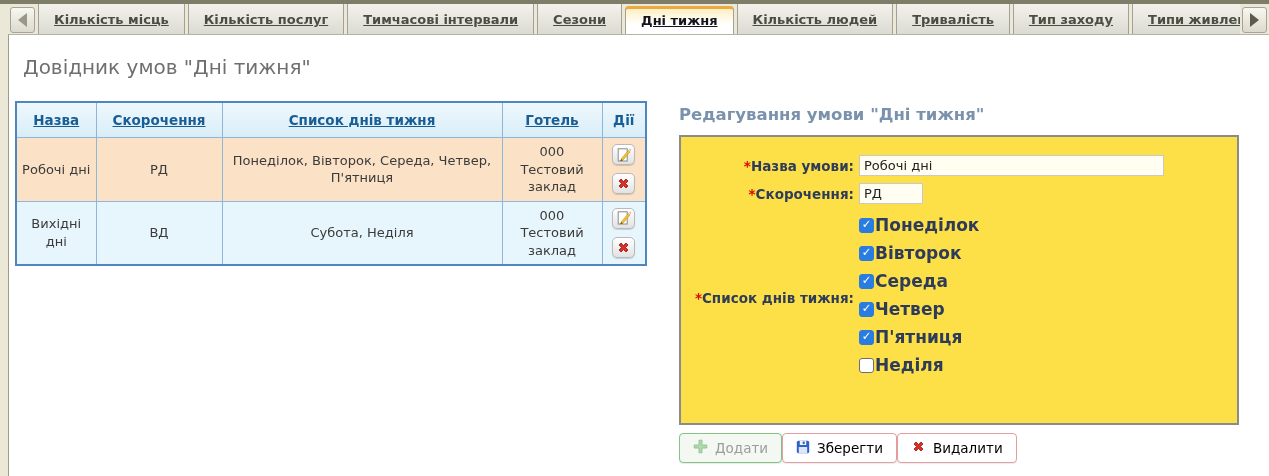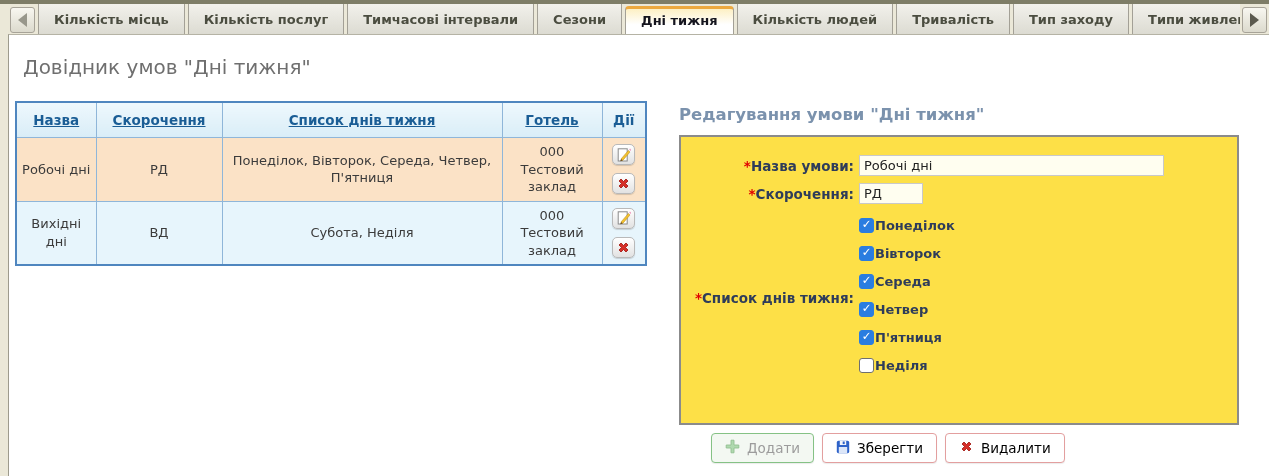--- a/index.html
+++ b/index.html
@@ -25,21 +25,21 @@
   .tri-right { width:0; height:0; border-top:7px solid transparent; border-bottom:7px solid transparent; border-left:9px solid #5b5a4e; }
   .tabs-viewport {
     position:absolute; left:38px; right:29px; top:0; height:30px;
     overflow:hidden; white-space:nowrap; display:flex; align-items:flex-end;
   }
   .tab {
     flex:0 0 auto; margin-right:3px; padding:12px 15px 7px;
     background:linear-gradient(#f5f4ef,#dcdbd2);
     border:1px solid #a3a096; border-bottom:none;
     border-radius:4px 4px 0 0;
-    font-weight:bold; font-size:13px; color:#4b4d40; cursor:pointer;
+    font-weight:bold; font-size:13px; color:#4b4d40; cursor:pointer;text-decoration:underline;
   }
   .tab.active {
     background:linear-gradient(#fdf0c4,#ffffff 60%);
     border-top:3px solid #eda93f; padding-top:4px;
     color:#15151f; position:relative; z-index:3; margin-bottom:-1px;
   }
   
   .panel {
     position:absolute; top:34px; left:8px; right:0; bottom:0;
     background:#fff; border-left:1px solid #9d9b8d; border-top:1px solid #b5b3a5;
@@ -87,23 +87,23 @@
   .days-row .f-label { padding-top:5px; }
   .day-item { display:flex; align-items:center; height:28px; cursor:pointer; }
   .cb {
     width:15px; height:15px; border-radius:3px; flex:0 0 auto;
     display:flex; align-items:center; justify-content:center;
     background:#fff; border:1.6px solid #6f6f6f;
   }
   .cb.checked { background:#2a7de0; border:1.6px solid #2a7de0; }
   .cb .cb-glyph { color:#fff; font-size:11.5px; font-weight:bold; line-height:1; }
   .cb:not(.checked) .cb-glyph { display:none; }
-  .day-label { font-weight:bold; color:#2e3c5a; font-size:13px; margin-left:1px; }
-  
-  .btn-bar { position:absolute; left:702px; top:398px; display:flex; gap:8px; }
+  .day-label { font-weight:bold; color:#2e3c5a; font-size:17px; margin-left:1px; }
+  
+  .btn-bar { position:absolute; left:670px; top:398px; display:flex; gap:0; }
   .btn {
     height:30px; display:inline-flex; align-items:center; gap:7px;
     padding:0 13px; border-radius:4px; background:#fff;
     font-size:13.5px; color:#000000; cursor:pointer; box-shadow:0 1px 1px rgba(0,0,0,.08);
     font-family:"DejaVu Sans","Liberation Sans",sans-serif;
   }
   .btn-add { border:1px solid #85c285; background:#f3f8f2; }
   .btn-add.disabled { color:#9c9c9c; cursor:default; }
   .btn-add.disabled svg { opacity:.65; }
   .btn-save, .btn-delete { border:1px solid #e39f9f; }

